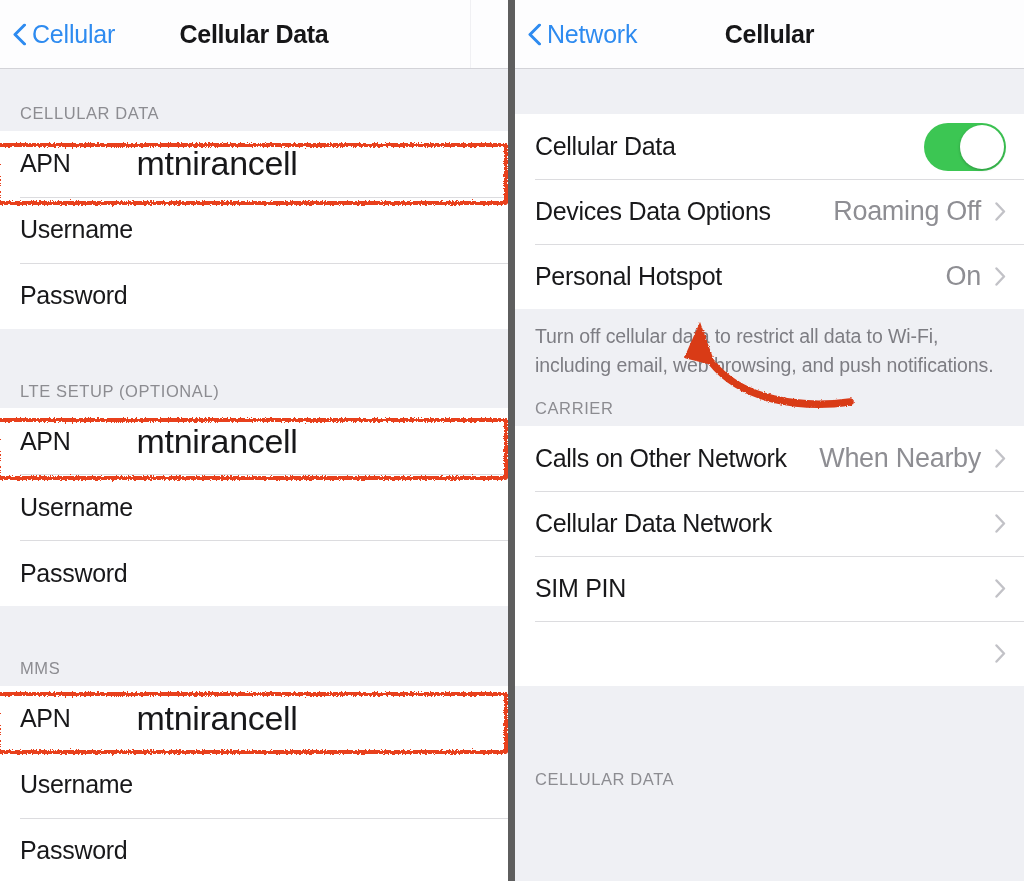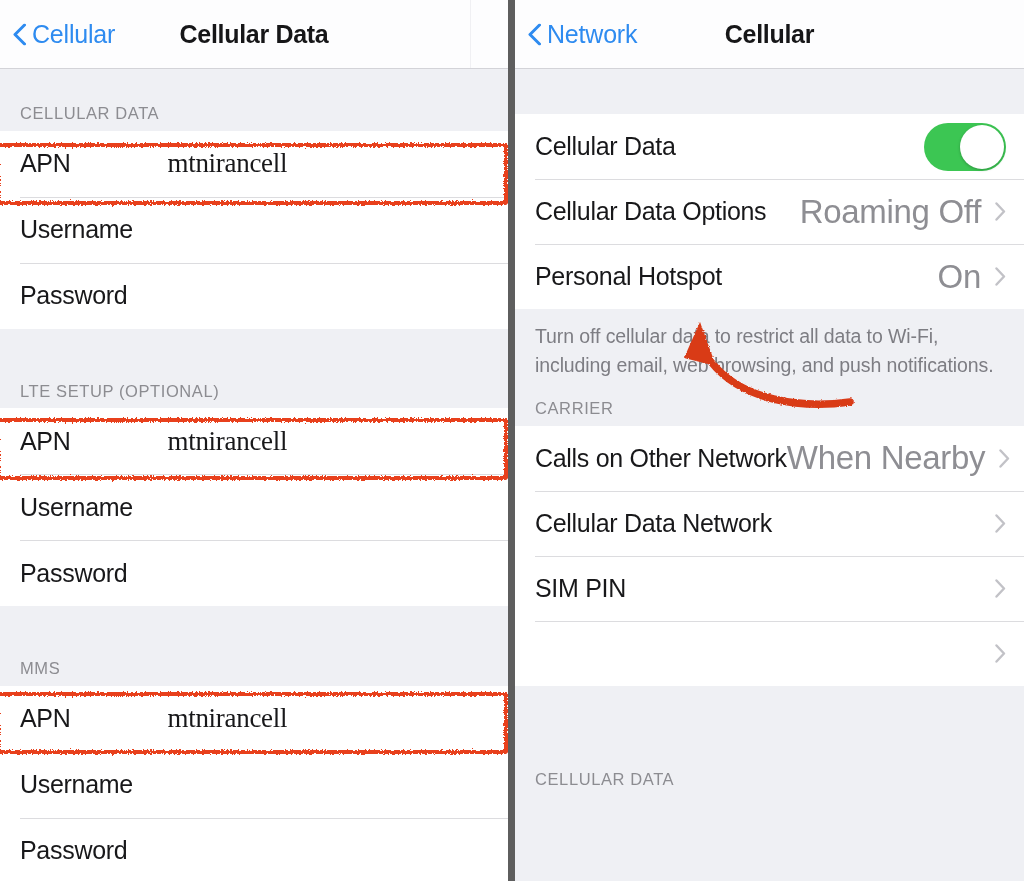--- a/index.html
+++ b/index.html
@@ -124,32 +124,31 @@
     background: #dcdcdf;
   }
   .row-label {
     font-size: 25px;
     color: #18181a;
     letter-spacing: -0.3px;
     white-space: nowrap;
   }
   .row-value {
     margin-left: auto;
-    font-size: 33px;
+    font-size: 27px;
     color: #8e8e93;
     letter-spacing: -0.3px;
     white-space: nowrap;
   }
   .apn-value {
-    margin-left: 97px;
-    font-size: 27px;
+    margin-left: 66px;
+    font-size: 34px;
     color: #18181a;
     letter-spacing: -0.3px;
     white-space: nowrap;
-    font-family: Liberation Serif, serif;
   }
   .chev-right {
     width: 11px;
     height: 19px;
     margin-left: 14px;
     flex: 0 0 11px;
     display: block;
   }
 
   
@@ -318,21 +317,21 @@
       <div class="gap" style="height:45px;"></div>
 
       <div class="rows">
         <div class="row">
           <span class="row-label">Cellular Data</span>
           <div class="toggle">
             <div class="knob"></div>
           </div>
         </div>
         <div class="row">
-          <span class="row-label">Cellular Data Options</span>
+          <span class="row-label">Devices Data Options</span>
           <span class="row-value">Roaming Off</span>
           <svg class="chev-right" viewBox="0 0 11 19">
             <path d="M1.5 1.5 L9 9.5 L1.5 17.5" fill="none" stroke="#c2c2c7" stroke-width="2.4" stroke-linecap="round" stroke-linejoin="round"></path>
           </svg>
         </div>
         <div class="row">
           <span class="row-label">Personal Hotspot</span>
           <span class="row-value">On</span>
           <svg class="chev-right" viewBox="0 0 11 19">
             <path d="M1.5 1.5 L9 9.5 L1.5 17.5" fill="none" stroke="#c2c2c7" stroke-width="2.4" stroke-linecap="round" stroke-linejoin="round"></path>

